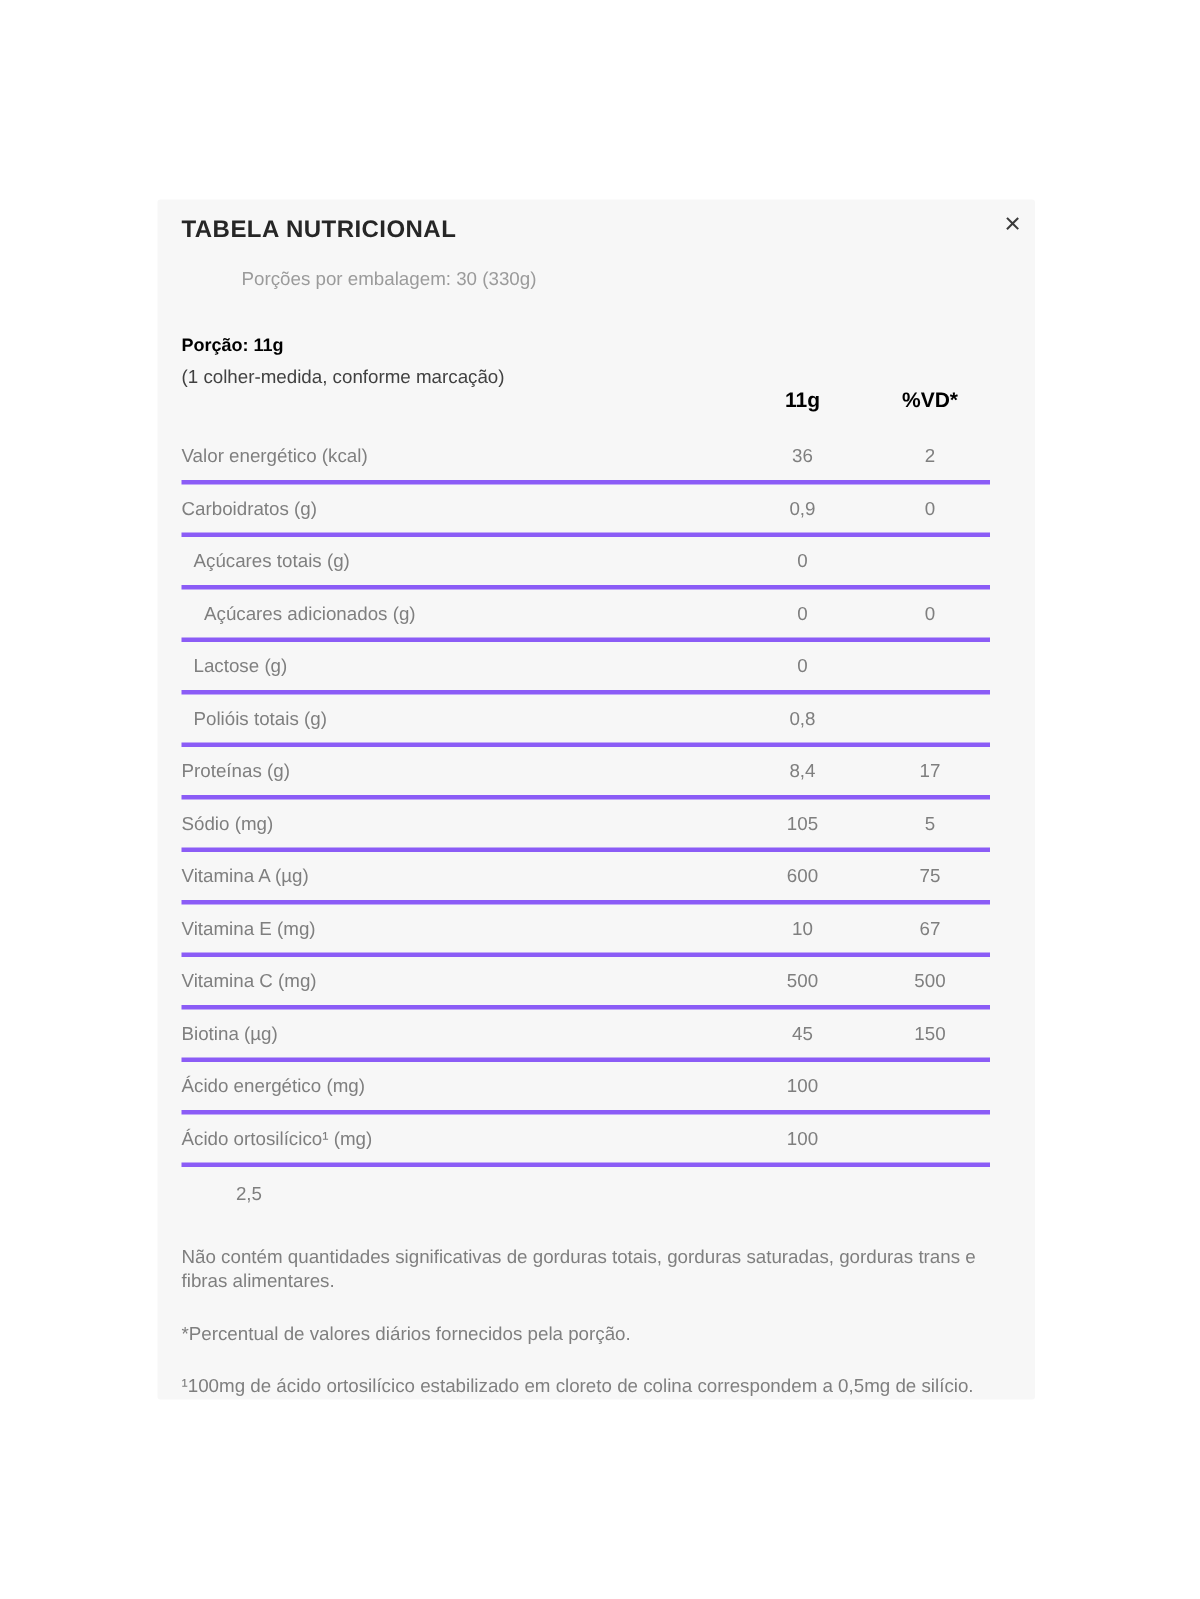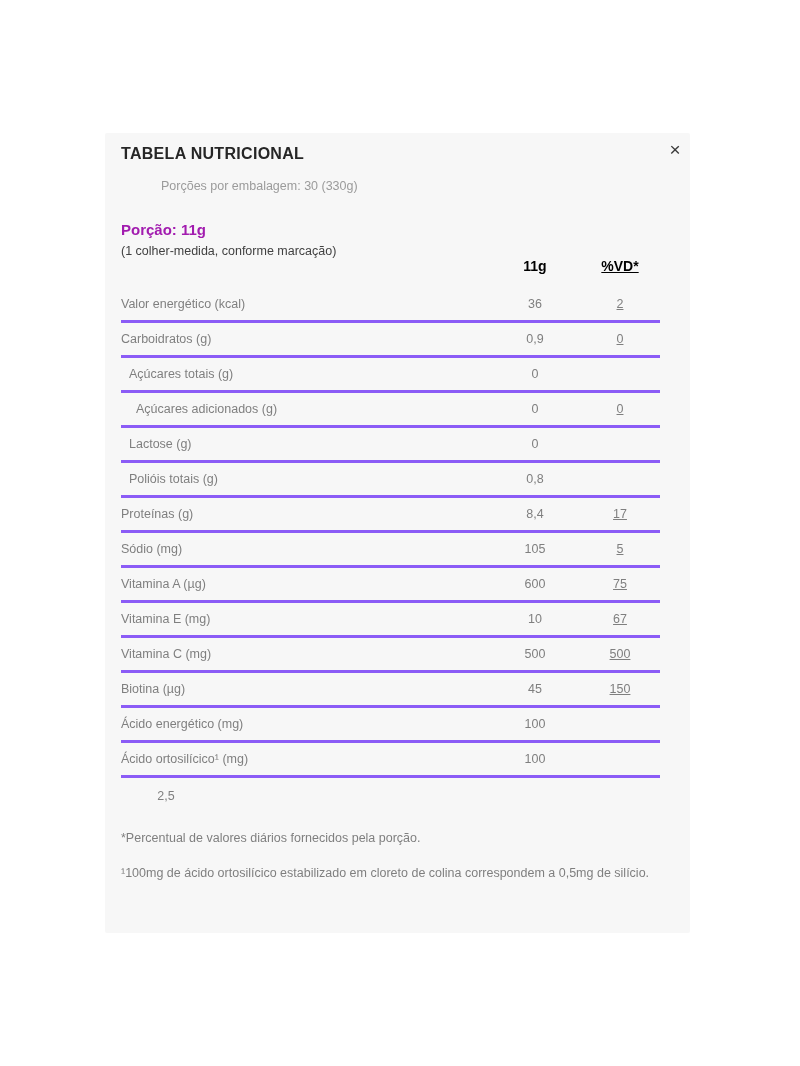--- a/index.html
+++ b/index.html
@@ -59,33 +59,33 @@
     color: #9b9b9b;
     margin-left: 40px;
   }
   .portion-row {
     display: flex;
     align-items: flex-start;
     margin-top: 29px;
   }
   .portion-left { flex: 1; min-width: 0; }
   .portion-title {
-    font-size: 15px;
+    font-size: 12px;
     line-height: 16px;
     font-weight: bold;
-    color: #a21caf;
+    color: #000000;
   }
   .portion-sub {
     font-size: 12.5px;
     line-height: 13px;
     color: #414141;
     margin-top: 7px;
   }
   .colw1 { width: 90px; text-align: center; flex: none; }
-  .colw2 { width: 80px; text-align: center; flex: none; text-decoration: underline; }
+  .colw2 { width: 80px; text-align: center; flex: none; }
   .col-header {
     font-size: 14px;
     line-height: 16px;
     font-weight: bold;
     color: #000000;
     margin-top: 36px;
   }
   .table { margin-top: 14px; }
   .t-row {
     display: flex;
@@ -201,18 +201,19 @@
           <span class="colw1">100</span>
           <span class="colw2"></span>
         </div>
         <div class="t-row">
           <span class="colw1">2,5</span>
           <span class="colw2"></span>
         </div>
       </div>
 
     <div class="footnotes" id="footnotes">
+        <p>Não contém quantidades significativas de gorduras totais, gorduras saturadas, gorduras trans e fibras alimentares.</p>
         <p>*Percentual de valores diários fornecidos pela porção.</p>
         <p>¹100mg de ácido ortosilícico estabilizado em cloreto de colina correspondem a 0,5mg de silício.</p>
       </div>
 
   </div>
 </div>
 
 </body></html>

